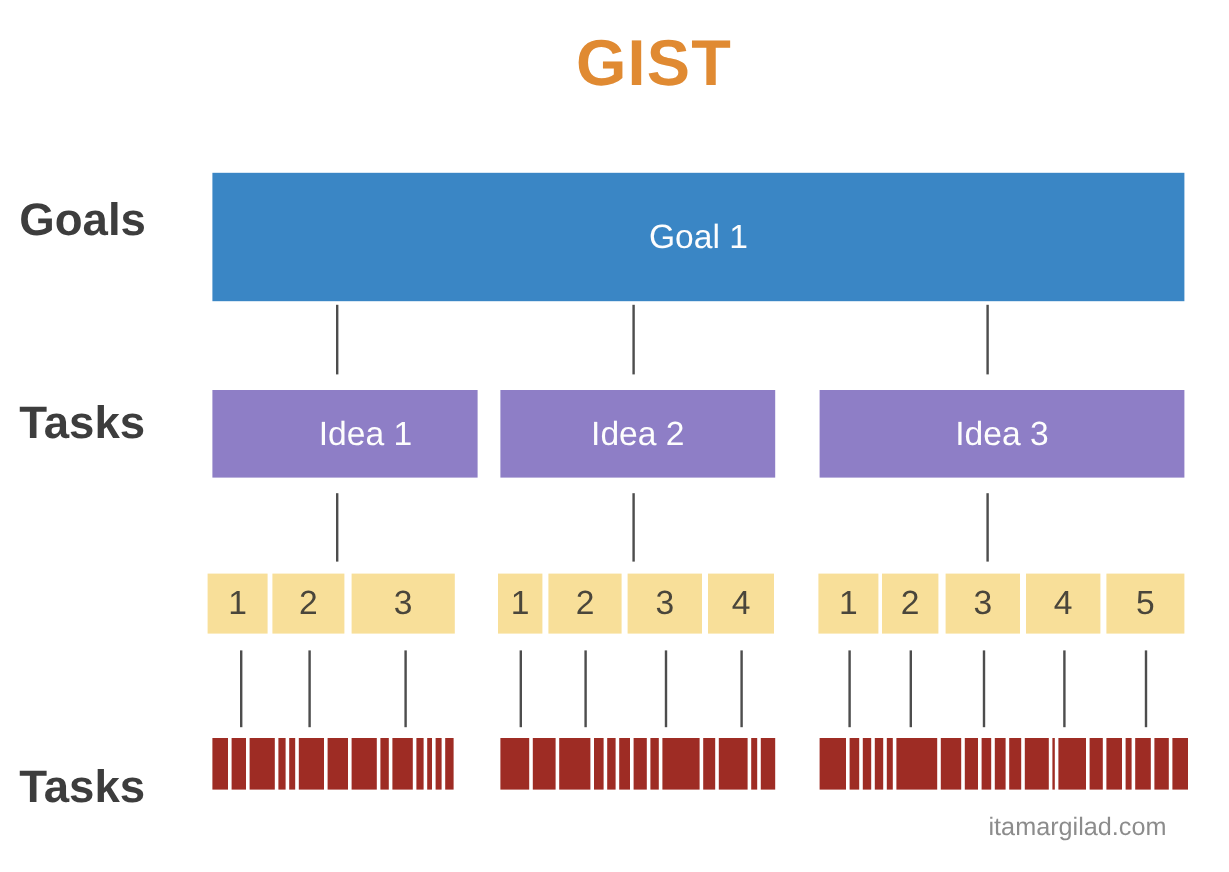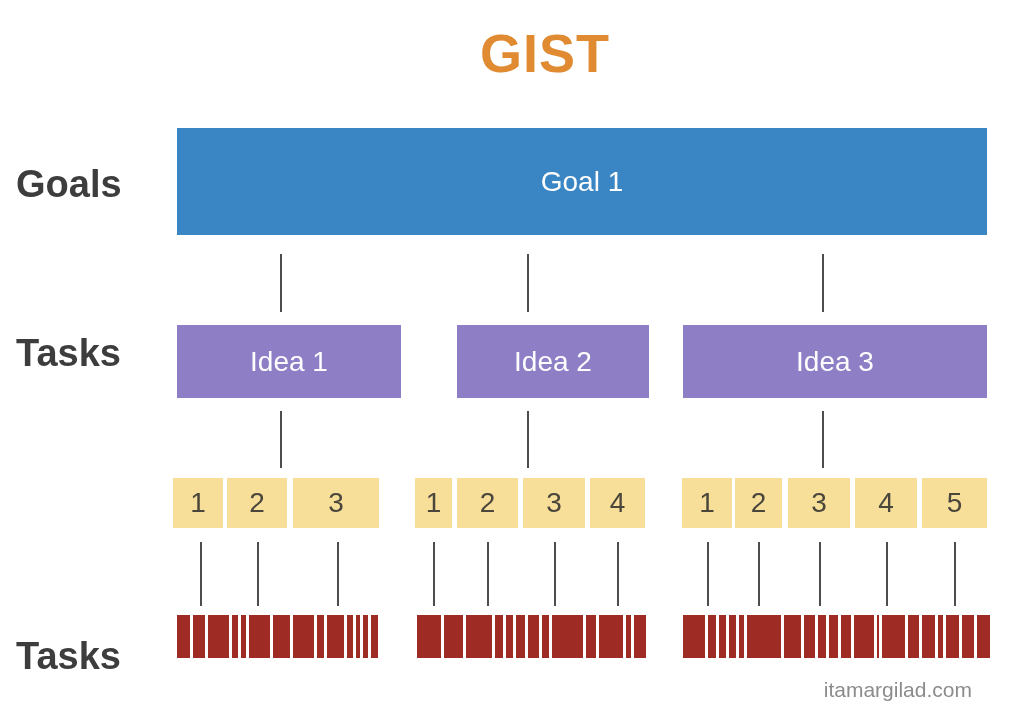--- a/index.html
+++ b/index.html
@@ -95,27 +95,27 @@
 <body>
 
 <div id="canvas" style="--title-color: #E08A32; --goal-color: #3A86C5; --idea-color: #8E7EC6; --step-color: #F8DF99; --task-color: #9E2C24; --label-color: #3D3D3D; --connector-color: #4D4D4D; --watermark-color: #8C8C8C; --light-text: #FDFDFD; --step-text: #4A463B;">
 
   <div class="page-title">GIST</div>
 
   <div class="row-label" style="top: 163px;">Goals</div>
   <div class="row-label" style="top: 332px;">Tasks</div>
   <div class="row-label" style="top: 635px;">Tasks</div>
 
-  <div class="goal-bar" style="left: 177px; top: 128px; width: 810px; height: 107px;">
+  <div class="goal-bar" style="left: 177px; top: 144px; width: 810px; height: 107px;">
     <span>Goal 1</span>
   </div>
 
   <div id="ideas-layer">
-      <div class="idea-box" style="left: 177px; top: 325px; width: 224px; height: 73px;">Idea 1</div>
-      <div class="idea-box" style="left: 417px; top: 325px; width: 192px; height: 73px; margin-left: 40px;">Idea 2</div>
+      <div class="idea-box" style="left: 177px; top: 325px; width: 187px; height: 73px; padding-left: 34px;">Idea 1</div>
+      <div class="idea-box" style="left: 417px; top: 325px; width: 229px; height: 73px;">Idea 2</div>
       <div class="idea-box" style="left: 683px; top: 325px; width: 304px; height: 73px;">Idea 3</div>
     </div>
   <div id="steps-layer">
       <div class="step-box" style="left: 173px; top: 478px; width: 50px; height: 50px;">1</div>
       <div class="step-box" style="left: 227px; top: 478px; width: 60px; height: 50px;">2</div>
       <div class="step-box" style="left: 293px; top: 478px; width: 86px; height: 50px;">3</div>
       <div class="step-box" style="left: 415px; top: 478px; width: 37px; height: 50px;">1</div>
       <div class="step-box" style="left: 457px; top: 478px; width: 61px; height: 50px;">2</div>
       <div class="step-box" style="left: 523px; top: 478px; width: 62px; height: 50px;">3</div>
       <div class="step-box" style="left: 590px; top: 478px; width: 55px; height: 50px;">4</div>

